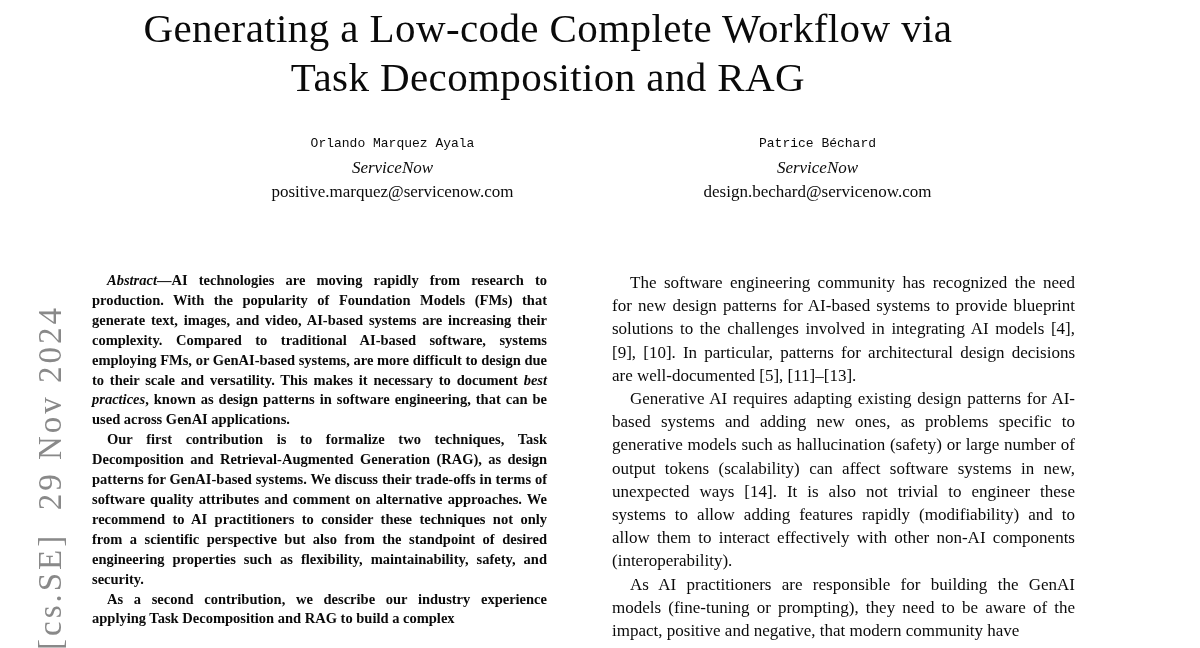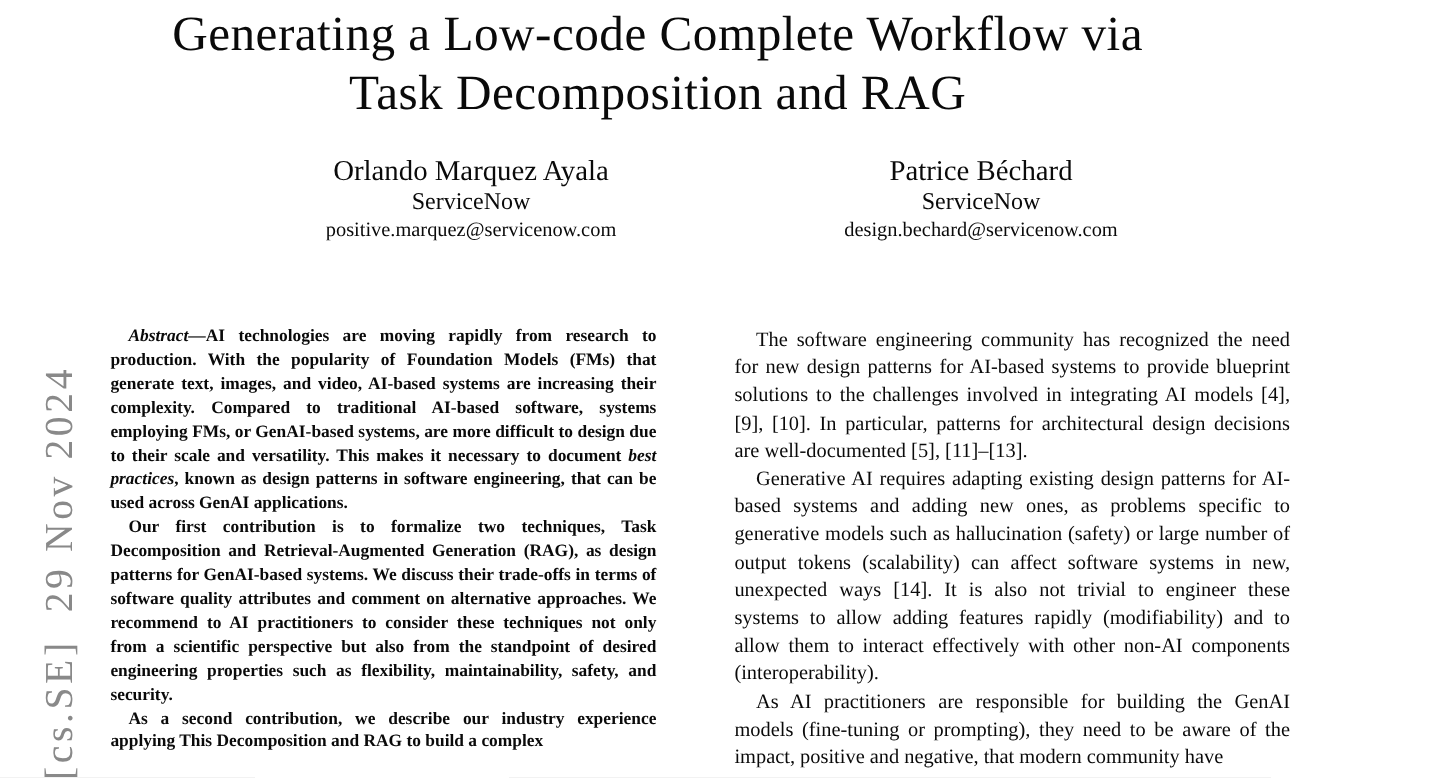--- a/index.html
+++ b/index.html
@@ -41,22 +41,22 @@
   }
   
   .authors {
     position: absolute;
     top: 131px;
     left: 180px;
     width: 850px;
     display: flex;
   }
   .author { width: 50%; text-align: center; }
-  .author-name  { font-size: 24px; line-height: 25px; }
-  .author-affil { font-size: 20px; line-height: 24px; }
+  .author-name  { font-size: 13px; line-height: 25px; font-family: Liberation Mono, monospace; }
+  .author-affil { font-size: 17px; line-height: 24px; font-style: italic; }
   .author-email { font-size: 17px; line-height: 24px; }
   
   .columns {
     position: absolute;
     top: 271px;
     left: 92px;
     width: 983px;
     display: flex;
     gap: 65px;
   }
@@ -101,21 +101,21 @@
       <div class="author-affil">ServiceNow</div>
       <div class="author-email">design.bechard@servicenow.com</div>
     </div>
   </div>
 
   <div class="columns">
 
     <div class="col-left">
       <p class="abs-par"><span class="abs-label">Abstract</span><span>—AI technologies are moving rapidly from research to production. With the popularity of Foundation Models (FMs) that generate text, images, and video, AI-based systems are increasing their complexity. Compared to traditional AI-based software, systems employing FMs, or GenAI-based systems, are more difficult to design due to their scale and versatility. This makes it necessary to document </span><span class="abs-italic">best practices</span><span>, known as design patterns in software engineering, that can be used across GenAI applications.</span></p>
       <p class="abs-par">Our first contribution is to formalize two techniques, Task Decomposition and Retrieval-Augmented Generation (RAG), as design patterns for GenAI-based systems. We discuss their trade-offs in terms of software quality attributes and comment on alternative approaches. We recommend to AI practitioners to consider these techniques not only from a scientific perspective but also from the standpoint of desired engineering properties such as flexibility, maintainability, safety, and security.</p>
-      <p class="abs-par">As a second contribution, we describe our industry experience applying This Decomposition and RAG to build a complex</p>
+      <p class="abs-par">As a second contribution, we describe our industry experience applying Task Decomposition and RAG to build a complex</p>
     </div>
 
     <div class="col-right">
       <p class="body-par">The software engineering community has recognized the need for new design patterns for AI-based systems to provide blueprint solutions to the challenges involved in integrating AI models [4], [9], [10]. In particular, patterns for architectural design decisions are well-documented [5], [11]–[13].</p>
       <p class="body-par">Generative AI requires adapting existing design patterns for AI-based systems and adding new ones, as problems specific to generative models such as hallucination (safety) or large number of output tokens (scalability) can affect software systems in new, unexpected ways [14]. It is also not trivial to engineer these systems to allow adding features rapidly (modifiability) and to allow them to interact effectively with other non-AI components (interoperability).</p>
       <p class="body-par">As AI practitioners are responsible for building the GenAI models (fine-tuning or prompting), they need to be aware of the impact, positive and negative, that modern community have</p>
     </div>
 
   </div>
 </div>

